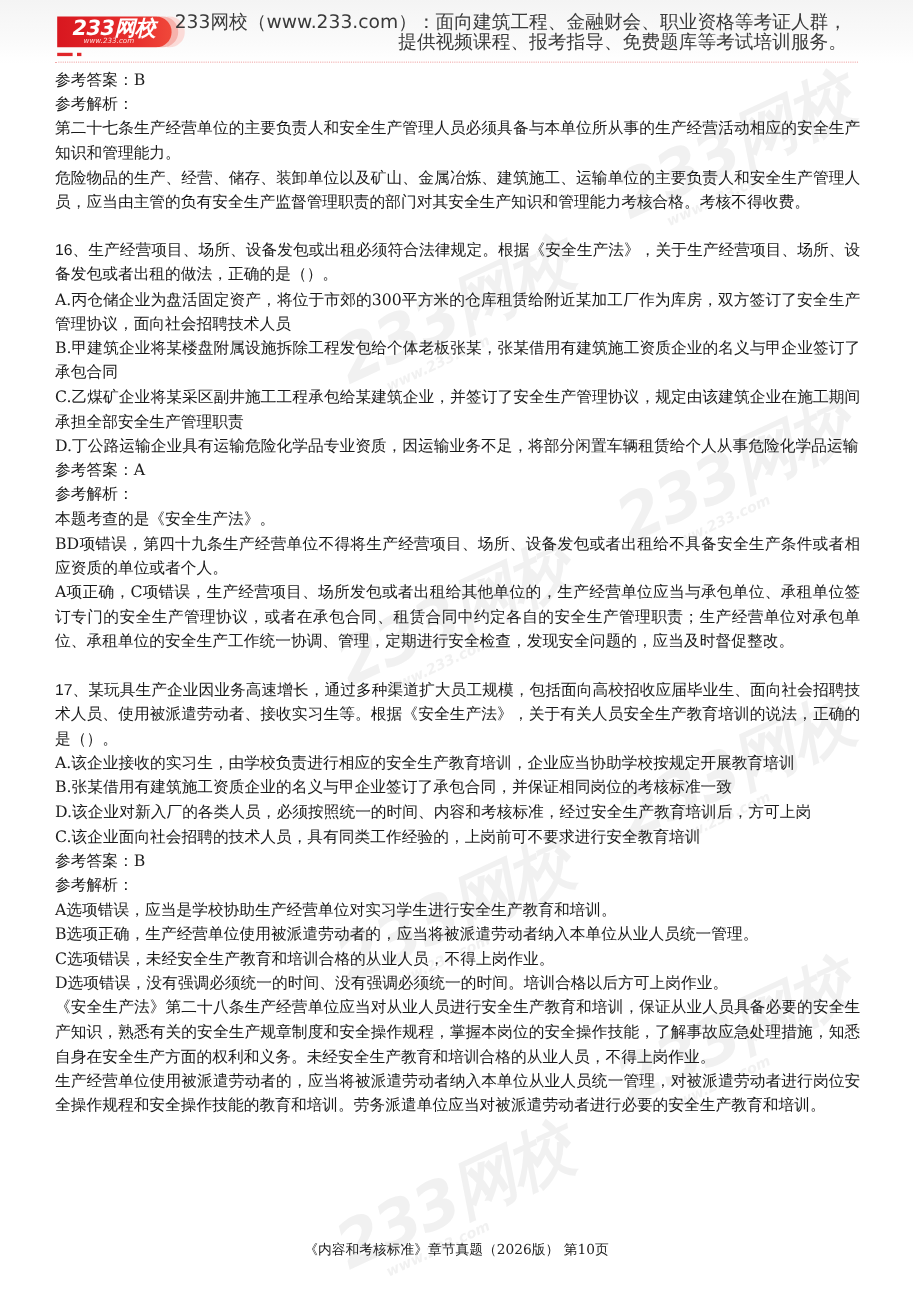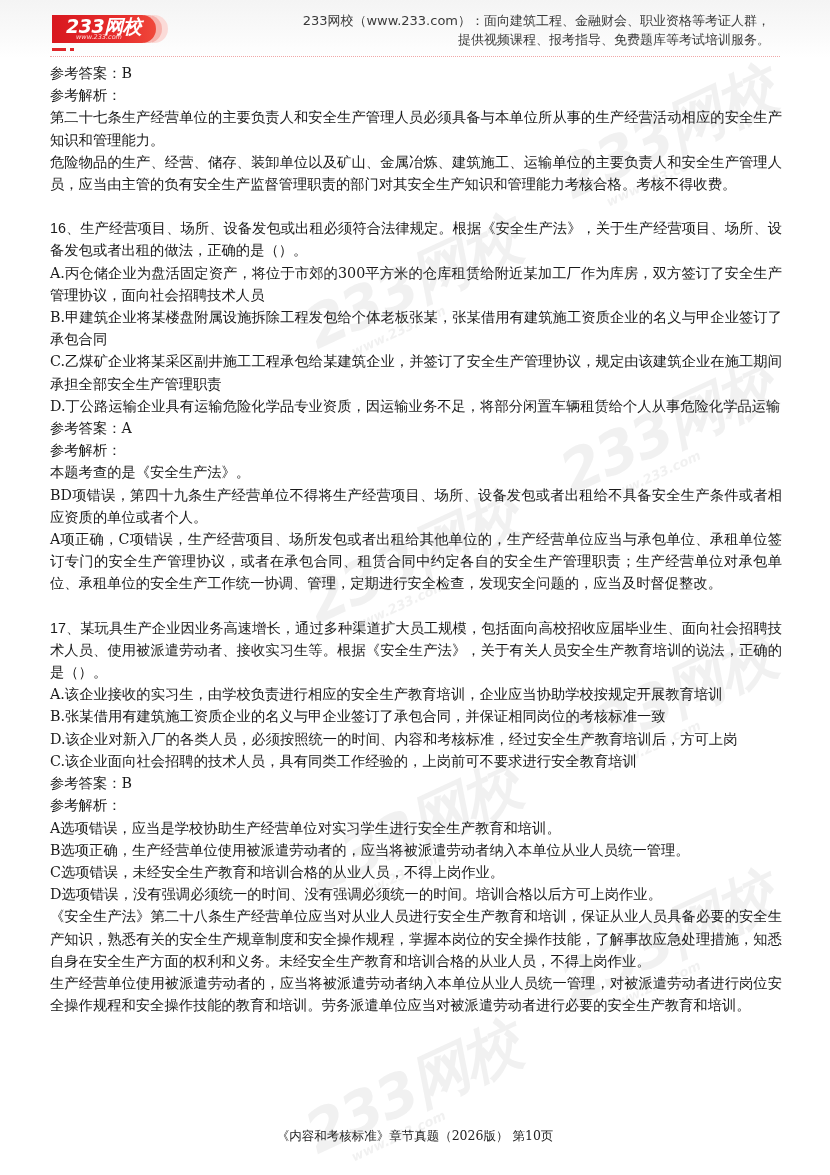--- a/index.html
+++ b/index.html
@@ -14,21 +14,21 @@
                  background: #f5a7a1; opacity: .8; }
   .logo-ghost2 { position: absolute; left: 100px; top: 0; width: 16px; height: 28px; border-radius: 0 14px 14px 0;
                  background: #fbd3cf; opacity: .8; }
   .logo-text { position: absolute; left: 14px; top: 0px; color: #fff; font-family: "DejaVu Sans", sans-serif;
                font-weight: bold; font-style: italic; font-size: 19px; letter-spacing: -0.5px; line-height: 22px; }
   .logo-url { position: absolute; left: 24px; top: 18px; color: #ffd9d6; font-family: "DejaVu Sans", sans-serif;
               font-style: italic; font-size: 6.5px; line-height: 8px; }
   .logo-bar { position: absolute; left: 0; top: 33px; width: 14px; height: 3px; background: #e0262a; }
   .logo-dot { position: absolute; left: 18px; top: 33px; width: 4px; height: 3px; background: #e0262a; }
   .header-tagline { position: absolute; right: 60px; top: 11px; text-align: right;
-                    font-family: "DejaVu Sans", sans-serif; font-size: 13px; line-height: 19px; color: #3a3a3a; }
+                    font-family: "DejaVu Sans", sans-serif; font-size: 17px; line-height: 19px; color: #3a3a3a; }
   .header-divider { position: absolute; left: 50px; top: 56px; width: 730px; height: 0;
                     border-top: 1px dotted #f0a8a8; }
 
   .content { position: absolute; left: 50px; top: 62px; width: 732px; font-size: 14.3px; line-height: 22.2px; }
   .content p { margin: 0; text-align: justify; }
   .num { font-family: "Liberation Sans", sans-serif; }
   .gap { height: 22px; }
 
   .watermark { position: absolute; pointer-events: none; color: rgba(150,150,150,0.13);
                font-family: "DejaVu Sans", sans-serif; font-weight: bold; font-style: italic;

